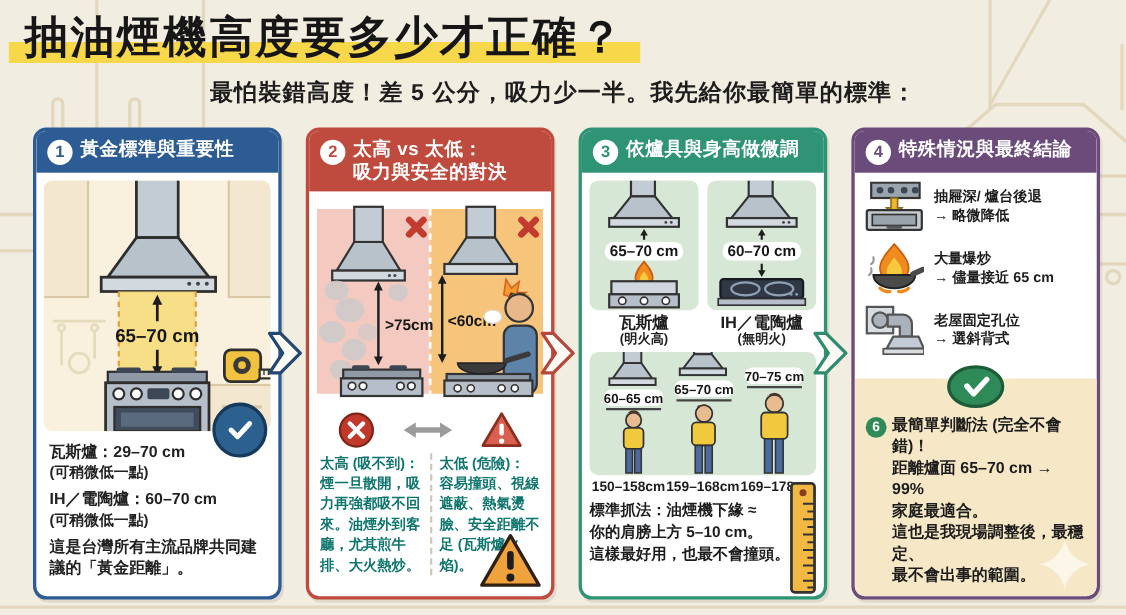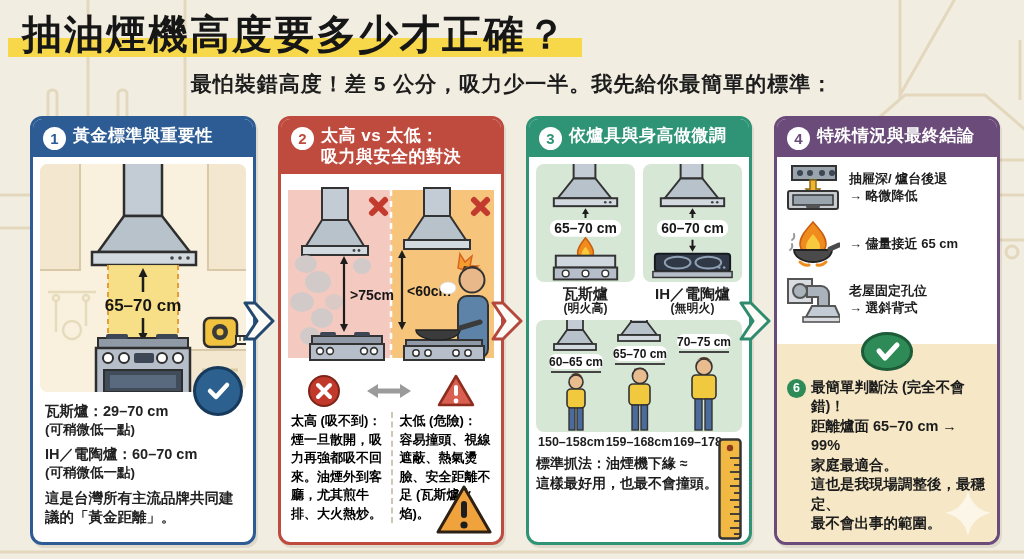--- a/index.html
+++ b/index.html
@@ -42,21 +42,21 @@
   .p1-text { position:relative; padding:10px 10px 6px 12px; font-size:14.5px; font-weight:bold; color:#222; line-height:1.3; }
   .p1-text .sub { font-size:13.5px; }
   .p1-text .gap { margin-top:7px; }
   .check-badge { position:absolute; top:-26px; right:10px; width:50px; height:50px; border-radius:50%;
     background:#2b608f; border:3px solid #173a5c; display:flex; align-items:center; justify-content:center; }
 
   
   .p2-illus { margin:6px 7px 0 7px; height:188px; border-radius:8px; overflow:hidden; position:relative; }
   .p2-icons { display:flex; align-items:center; justify-content:space-between; padding:6px 26px 2px 26px; }
   .p2-cols { display:flex; padding:2px 8px 4px 10px; }
-  .p2-col { flex:1 1 0; font-size:13px; font-weight:bold; color:#000000; line-height:1.42; }
+  .p2-col { flex:1 1 0; font-size:13px; font-weight:bold; color:#0f766e; line-height:1.42; }
   .p2-col.left { padding-right:6px; border-right:2px dashed #cfc6ba; }
   .p2-col.right { padding-left:7px; }
   .big-warn { position:absolute; right:8px; bottom:6px; }
 
   
   .p3-body { padding:7px 7px 0 7px; position:relative; flex:1; }
   .p3-toprow { display:flex; gap:8px; }
   .p3-box { flex:1 1 0; background:#d7e7d6; border-radius:8px; height:118px; position:relative; overflow:hidden; }
   .p3-labels { display:flex; gap:8px; text-align:center; margin:3px 0 4px 0; }
   .p3-label { flex:1 1 0; font-weight:bold; color:#1e1e1e; font-size:15px; line-height:1.15; }
@@ -418,20 +418,21 @@
             </g>
           </svg>
         </div>
         <div class="p3-heights">
           <span>150–158cm</span>
           <span>159–168cm</span>
           <span>169–178cm</span>
         </div>
         <div class="p3-tip">
           <div>標準抓法：油煙機下緣 ≈</div>
+          <div>你的肩膀上方 5–10 cm。</div>
           <div>這樣最好用，也最不會撞頭。</div>
         </div>
         <svg class="p3-ruler" width="24" height="102" viewBox="0 0 24 102">
           <rect x="1.5" y="1.5" width="21" height="99" rx="3" fill="#f2b844" stroke="#333" stroke-width="2.5"></rect>
           <circle cx="12" cy="10" r="3.2" fill="#8c3a1d"></circle>
           <g stroke="#333" stroke-width="1.8">
             <line x1="12" y1="20" x2="22" y2="20"></line>
               <line x1="16" y1="27" x2="22" y2="27"></line>
             <line x1="12" y1="34" x2="22" y2="34"></line>
               <line x1="16" y1="41" x2="22" y2="41"></line>
@@ -478,20 +479,21 @@
             <svg width="54" height="48" viewBox="0 0 54 48">
               <path d="M27 2 c8 9 13 15 13 22 a13 11 0 0 1 -26 0 c0 -7 5 -13 13 -22 z" fill="#f08c1e" stroke="#c85e10" stroke-width="1.6"></path>
               <path d="M27 14 c4.5 5.5 7 9 7 13 a7 7 0 0 1 -14 0 c0 -4 2.5 -7.5 7 -13 z" fill="#f7c93e"></path>
               <path d="M6 20 q3 -2 2 -6 M4 30 q3 -2 2 -6" stroke="#999" stroke-width="2" fill="none" stroke-linecap="round"></path>
               <path d="M8 30 a19 12 0 0 0 38 0 z" fill="#4a4a4a" stroke="#222" stroke-width="1.8"></path>
               <line x1="44" y1="29" x2="53" y2="25" stroke="#4a4a4a" stroke-width="5" stroke-linecap="round"></line>
               <path d="M14 42 q4 4 9 3 M40 42 q-4 4 -9 3" stroke="#f08c1e" stroke-width="3" fill="none" stroke-linecap="round"></path>
             </svg>
           </div>
           <div class="p4-txt">
+            <div>大量爆炒</div>
             <div>→ 儘量接近 65 cm</div>
           </div>
         </div>
         <div class="p4-row">
           <div class="p4-ic">
             <svg width="54" height="46" viewBox="0 0 54 46">
               <rect x="2" y="2" width="24" height="24" fill="#d9dde1" stroke="#555" stroke-width="2"></rect>
               <circle cx="14" cy="14" r="7" fill="#aab3bb" stroke="#555" stroke-width="2"></circle>
               <path d="M21 9 h14 a8 8 0 0 1 8 8 v12 h-11 v-9 h-11 z" fill="#aab3bb" stroke="#555" stroke-width="2"></path>
               <polygon points="26,29 49,29 54,40 20,40" fill="#c3ccd4" stroke="#555" stroke-width="2"></polygon>

